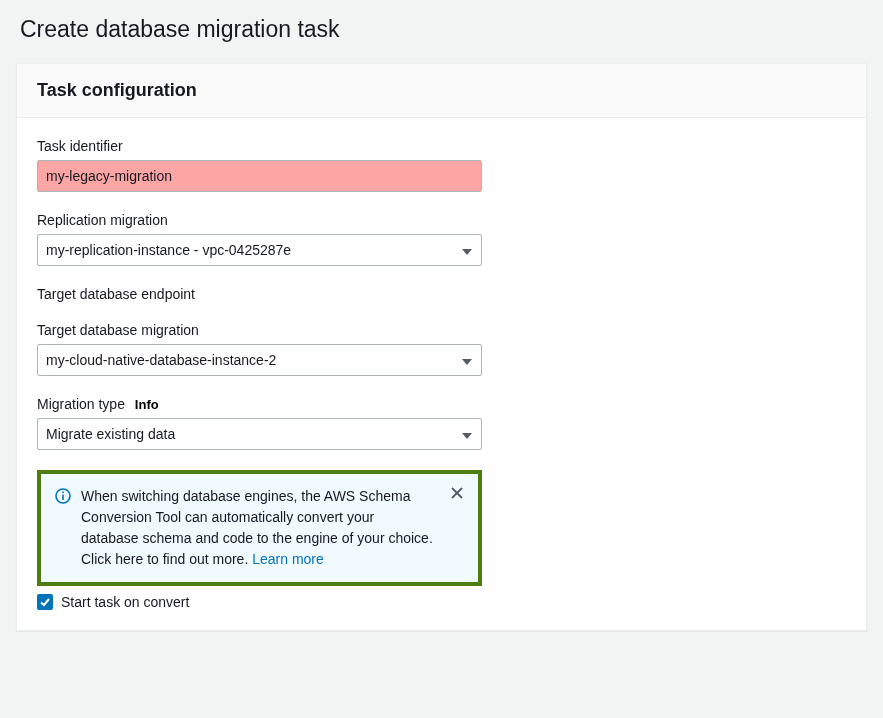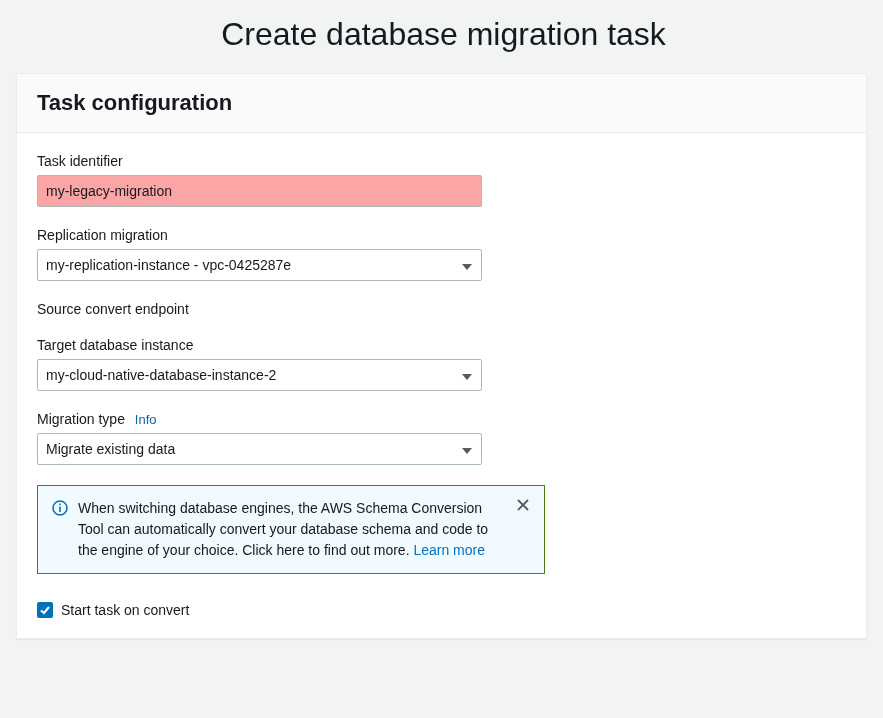--- a/index.html
+++ b/index.html
@@ -13,58 +13,57 @@
       color: #16191f;
       font-size: 14px;
       padding: 0;
       width: 883px;
       height: 718px;
     }
     .page {
       padding: 16px;
     }
     h1 {
-      font-size: 32px;
+      font-size: 23px;
       font-weight: 400;
       color: #16191f;
       margin-bottom: 20px;
       padding-left: 4px;
-      text-align: center;
     }
     .panel {
       background: #fff;
       border: 1px solid #eaeded;
       box-shadow: 0 1px 1px rgba(0,0,0,0.05);
       border-radius: 0;
     }
     .panel-header {
       padding: 16px 20px;
       border-bottom: 1px solid #eaeded;
       background: #fafafa;
     }
     .panel-header h2 {
-      font-size: 22px;
+      font-size: 18px;
       font-weight: 700;
       color: #16191f;
     }
     .panel-body {
       padding: 20px;
     }
     .field {
       margin-bottom: 20px;
     }
     .field-label {
       display: block;
       font-size: 14px;
       color: #16191f;
       margin-bottom: 6px;
     }
     .field-label .info-link {
-      color: #0369a1;
-      font-weight: 400;
+      color: #000000;
+      font-weight: 700;
       margin-left: 6px;
       text-decoration: none;
       font-size: 13px;
     }
     .text-input {
       width: 445px;
       height: 32px;
       padding: 4px 8px;
       border: 1px solid #aab7b8;
       border-radius: 2px;
@@ -90,28 +89,28 @@
       align-items: center;
     }
     .select-caret {
       position: absolute;
       right: 10px;
       top: 50%;
       transform: translateY(-50%);
       pointer-events: none;
     }
     .info-box {
-      width: 508px;
-      border: 1px solid #4d7c0f;
+      width: 445px;
+      border: 4px solid #4d7c0f;
       background: #f1faff;
       padding: 12px 14px;
       display: flex;
       gap: 10px;
       margin-top: 6px;
-      margin-bottom: 28px;
+      margin-bottom: 8px;
       position: relative;
       color: #16191f;
     }
     .info-box .info-icon {
       flex: 0 0 auto;
       margin-top: 2px;
     }
     .info-box .info-text {
       flex: 1;
       font-size: 14px;
@@ -171,25 +170,25 @@
           </div>
           <span class="select-caret">
             <svg width="10" height="6" viewBox="0 0 10 6">
                 <path d="M0 0 L5 6 L10 0 Z" fill="#545b64"></path>
               </svg>
           </span>
         </div>
       </div>
 
       <div class="field">
-        <label class="field-label">Source convert endpoint</label>
-      </div>
-
-      <div class="field">
-        <label class="field-label">Target database instance</label>
+        <label class="field-label">Target database endpoint</label>
+      </div>
+
+      <div class="field">
+        <label class="field-label">Target database migration</label>
         <div class="select-wrap">
           <div class="select-display">
             <span>my-cloud-native-database-instance-2</span>
           </div>
           <span class="select-caret">
             <svg width="10" height="6" viewBox="0 0 10 6">
                 <path d="M0 0 L5 6 L10 0 Z" fill="#545b64"></path>
               </svg>
           </span>
         </div>

